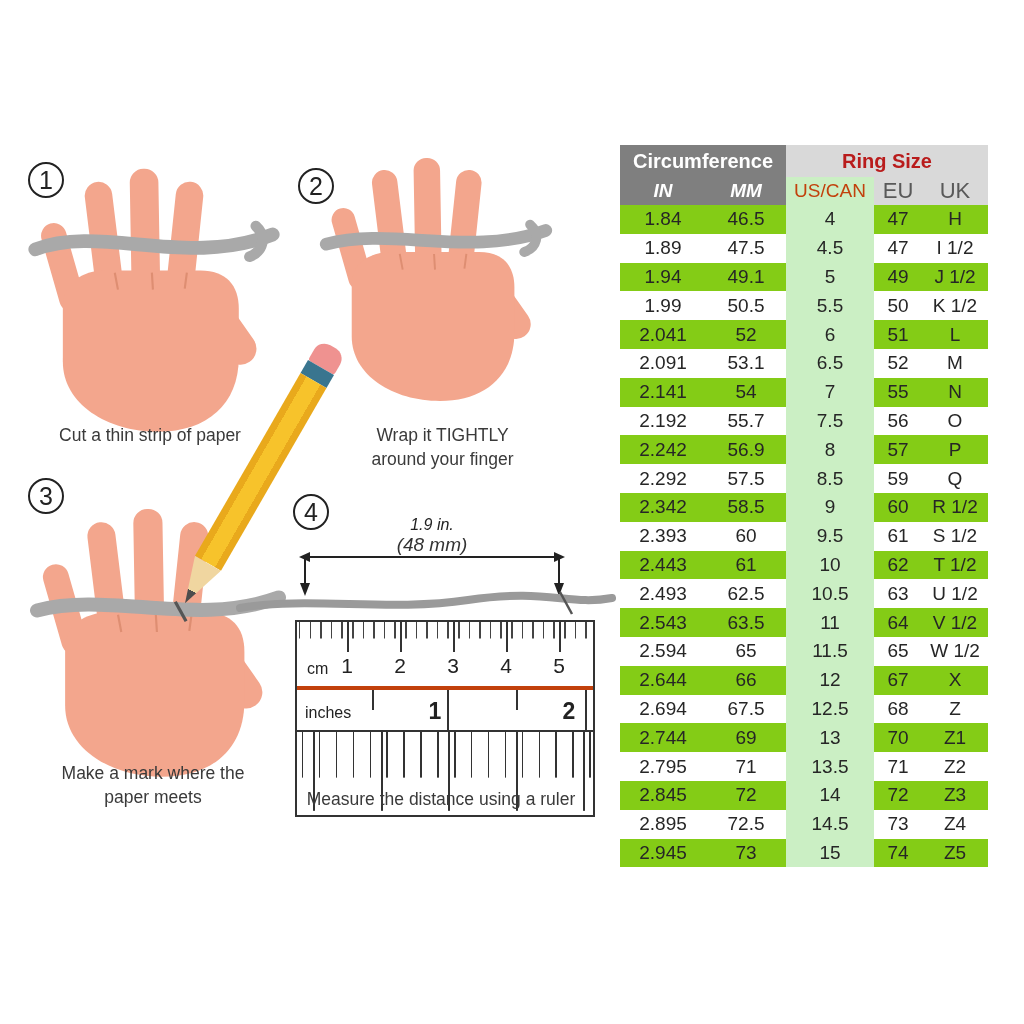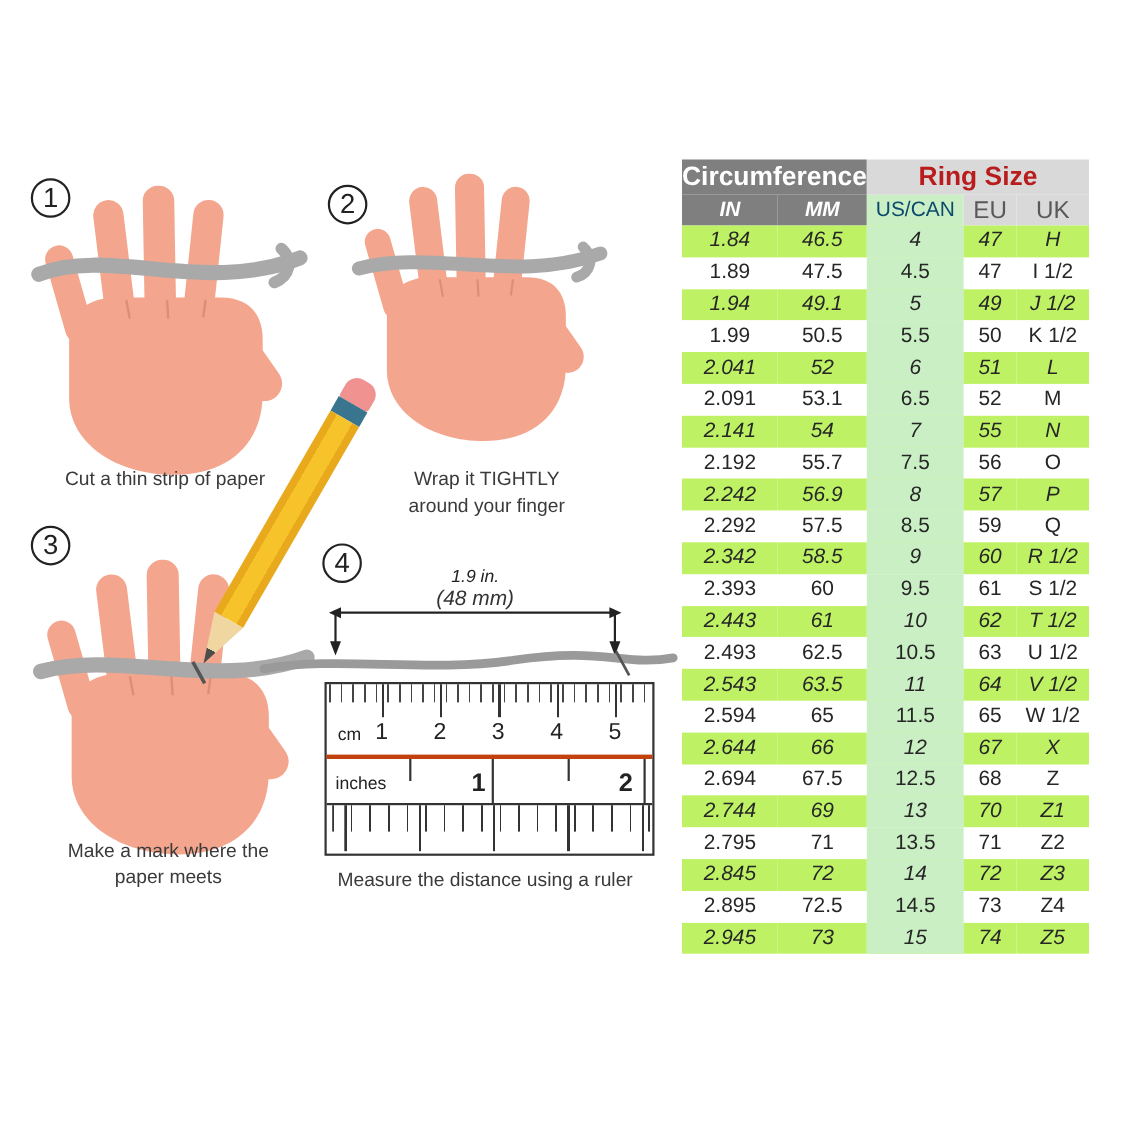--- a/index.html
+++ b/index.html
@@ -25,21 +25,21 @@
   .pencil-wood    { height:46px; background:linear-gradient(to bottom,#F0D6A0 0 32px,#4D4D4D 32px);
                     clip-path:polygon(0 0,100% 0,50% 100%); }
 
   
   .strip-svg { position:absolute; left:238px; top:590px; width:378px; height:28px; overflow:visible; }
   .arrow-label { position:absolute; left:298px; top:516px; width:268px; text-align:center; z-index:3;font-style:italic; }
   .arrow-label .l1 { font-size:16px; color:#222; }
   .arrow-label .l2 { font-size:19px; color:#333; }
   .arrow-svg { position:absolute; left:298px; top:552px; width:268px; height:46px; overflow:visible; }
 
-  .ruler { position:absolute; left:295px; top:620px; width:300px; height:158px;
+  .ruler { position:absolute; left:295px; top:620px; width:300px; height:197px;
     border:2px solid #333; background:#fff; display:flex; flex-direction:column; }
   .cm-ticks { height:30px;
     background-image:
       repeating-linear-gradient(to right,#333 0 2px,transparent 2px 53px),
       repeating-linear-gradient(to right,#444 0 1.5px,transparent 1.5px 10.6px);
     background-position:50px 0, 2px 0;
     background-size:100% 100%, 100% 55%;
     background-repeat:no-repeat, no-repeat; }
   .cm-numbers { position:relative; height:34px; font-size:21px; color:#222; }
   .cm-numbers .num { position:absolute; top:2px; transform:translateX(-50%); }
@@ -54,29 +54,29 @@
     background-image:
       repeating-linear-gradient(to right,#333 0 2px,transparent 2px 67.6px),
       repeating-linear-gradient(to right,#333 0 1.5px,transparent 1.5px 16.9px);
     background-position:16px 0, 5px 0;
     background-size:100% 95%, 100% 55%;
     background-repeat:no-repeat, no-repeat; }
 
   
   .ring-table { position:absolute; left:620px; top:145px; border-collapse:collapse; font-size:19px; color:#262626; }
   .ring-table th, .ring-table td { text-align:center; padding:0; }
-  .ring-table thead tr:first-child th { height:32px; font-size:24px; }
+  .ring-table thead tr:first-child th { height:32px; font-size:20px; }
   .ring-table thead tr:last-child th { height:28px; }
   .ring-table tbody td { height:28.8px; }
   .gh-circ { background:#7F7F7F; color:#ffffff; font-weight:bold; }
   .gh-ring { background:#D9D9D9; color:#b91c1c; font-weight:bold; }
   .sub-in  { background:#7F7F7F; color:#ffffff; font-style:italic; font-weight:bold; font-size:19px; }
-  .sub-us  { background:#CBEFC4; color:#0c4a6e; font-weight:normal; font-size:19px; }
+  .sub-us  { background:#CBEFC4; color:#c2410c; font-weight:normal; font-size:19px; }
   .sub-eu  { background:#D9D9D9; color:#595959; font-weight:normal; font-size:22px; }
-  .ring-table tbody tr.alt { background:#bef264;font-style:italic; }
+  .ring-table tbody tr.alt { background:#84cc16; }
   .ring-table tbody td.green { background:#CBEFC4; }
 </style>
 </head>
 <body>
 
 <div class="page">
 
   <svg width="0" height="0" style="position:absolute" aria-hidden="true">
     <defs>
       <g id="hand">

